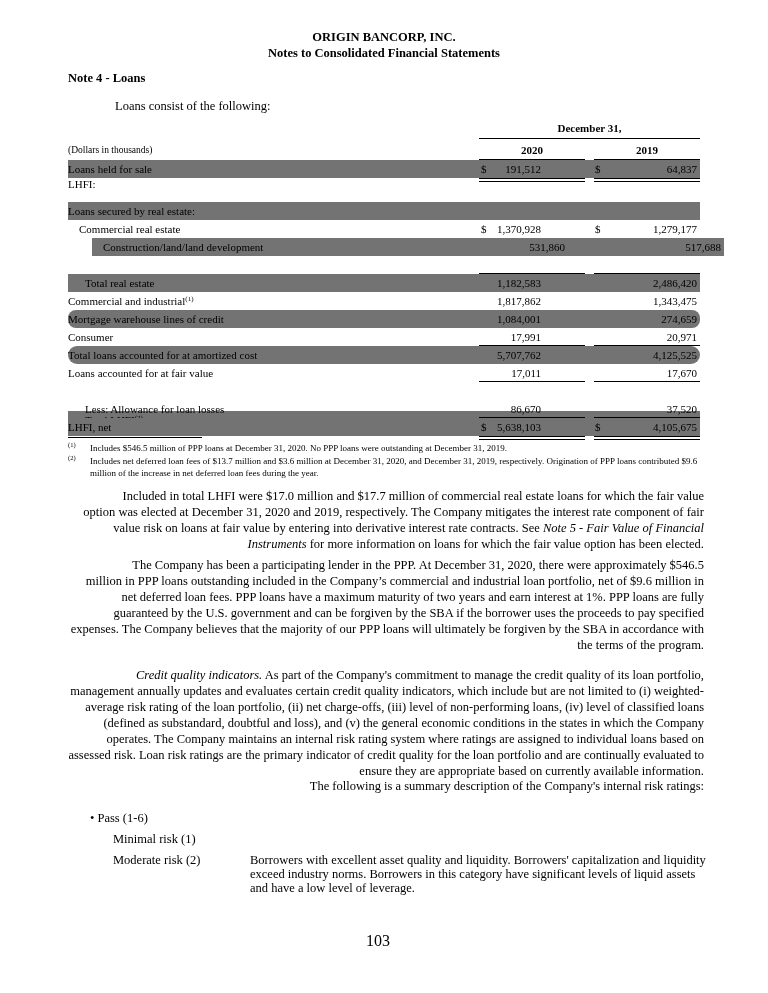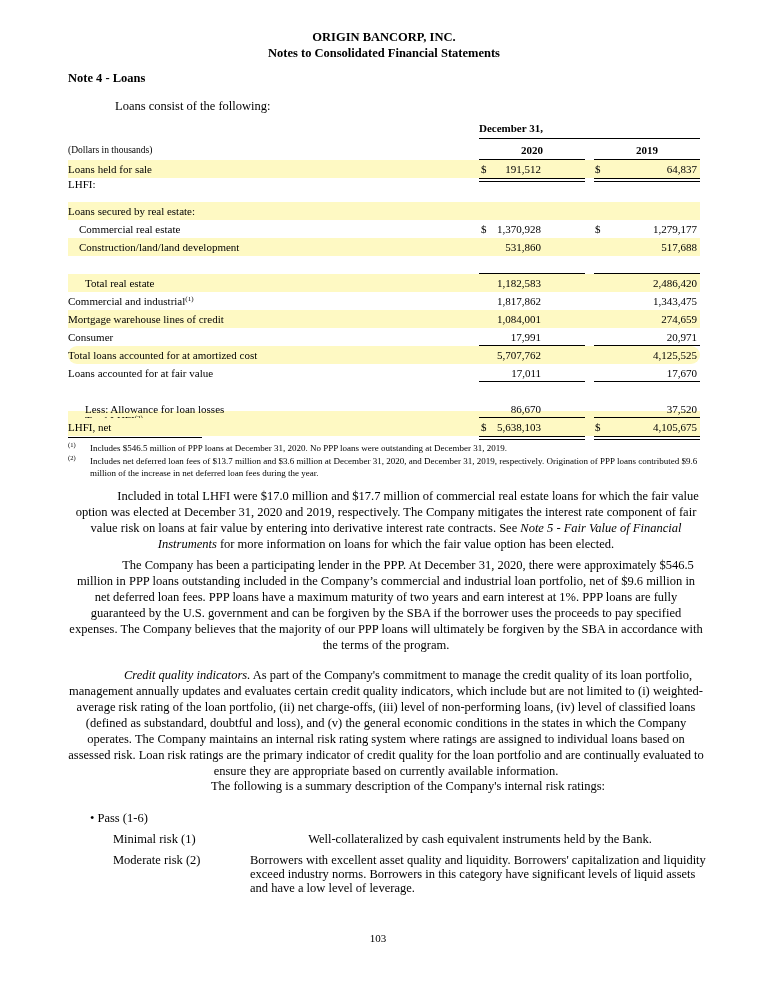--- a/index.html
+++ b/index.html
@@ -9,24 +9,24 @@
   }
   .page { position: absolute; left: 0; top: 0; width: 768px; height: 993px; }
   .hdr { position: absolute; left: 0; width: 768px; text-align: center; font-weight: bold; font-size: 12.5px; }
   .hdr1 { top: 30px; }
   .hdr2 { top: 46px; }
   .note-title { position: absolute; left: 68px; top: 71px; font-weight: bold; font-size: 12.5px; }
   .intro { position: absolute; left: 115px; top: 99px; font-size: 12.5px; }
 
   
   .tbl { position: absolute; left: 68px; top: 122px; width: 632px; font-size: 11px; }
-  .col-head-group { position: absolute; left: 411px; top: 0; width: 221px; text-align: left; font-weight: bold; font-size: 11px; }
+  .col-head-group { position: absolute; left: 411px; top: 0; width: 221px; text-align: center; font-weight: bold; font-size: 11px; }
   .col-head-line { position: absolute; left: 411px; top: 16px; width: 221px; height: 0; border-top: 1.6px solid #000; }
   .row { position: absolute; left: 0; width: 632px; height: 18px; line-height: 18px; }
-  .row.band { background: #fef9c3; font-family: Liberation Serif, serif; }
+  .row.band { background: #737373; font-family: Liberation Serif, serif; }
   .row .lbl { position: absolute; left: 0; top: 0; white-space: nowrap; }
   .row .lbl.i1 { left: 11px; }
   .row .lbl.i2 { left: 17px; }
   .row .cur1 { position: absolute; left: 413px; top: 0; }
   .row .v1 { position: absolute; right: 159px; top: 0; text-align: right; }
   .row .cur2 { position: absolute; left: 527px; top: 0; }
   .row .v2 { position: absolute; right: 3px; top: 0; text-align: right; }
   .row .yr1 { position: absolute; left: 411px; width: 106px; text-align: center; font-weight: bold; }
   .row .yr2 { position: absolute; left: 526px; width: 106px; text-align: center; font-weight: bold; }
   .row.unitrow { font-size: 9.5px; }
@@ -42,36 +42,36 @@
 
   
   .fn-sep { position: absolute; left: 68px; top: 437px; width: 134px; border-top: 0.8px solid #000; }
   .fn { position: absolute; left: 68px; width: 640px; font-size: 9px; line-height: 12px; }
   .fn .mk { position: absolute; left: 0; top: -3px; font-size: 6.5px; }
   .fn .tx { position: absolute; left: 22px; width: 618px; }
   .fn1 { top: 442px; }
   .fn2 { top: 455px; }
 
   
-  .para { position: absolute; left: 68px; width: 636px; font-size: 12.5px; line-height: 16px; text-indent: 44px; text-align: center; }
+  .para { position: absolute; left: 68px; width: 636px; font-size: 12.5px; line-height: 16px; text-indent: 44px; text-align: right; }
   .p1 { top: 488px; }
   .p2 { top: 557px; }
   .p3 { top: 667px; }
   .p4 { top: 778px; }
 
   
   .rate { position: absolute; font-size: 12.5px; line-height: 14px; }
   .rate-lbl { left: 70px; margin-left: 20px; }
   .rate-lbl.sub { left: 93px; }
   .rate-desc { left: 250px; width: 460px; }
   .r1 { top: 811px; }
   .r2 { top: 832px; text-align: center; }
   .r3 { top: 853px; }
 
-  .pageno { position: absolute; left: 0; width: 756px; top: 932px; text-align: center; font-size: 11px; }
+  .pageno { position: absolute; left: 0; width: 756px; top: 932px; text-align: center; font-size: 16px; }
 </style>
 </head>
 <body>
 
 <div class="page">
 
   <div class="hdr hdr1">ORIGIN BANCORP, INC.</div>
   <div class="hdr hdr2">Notes to Consolidated Financial Statements</div>
 
   <div class="note-title">Note 4 - Loans</div>
@@ -108,21 +108,21 @@
     </div>
 
     <div class="row" style="top:98px;">
       <span class="lbl i1">Commercial real estate</span>
       <span class="cur1">$</span>
       <span class="v1">1,370,928</span>
       <span class="cur2">$</span>
       <span class="v2">1,279,177</span>
     </div>
 
-    <div class="row band" style="top:116px;">
+    <div class="row band" style="top:116px;margin-left:24px;">
       <span class="lbl i1">Construction/land/land development</span>
       <span class="v1">531,860</span>
       <span class="v2">517,688</span>
     </div>
 
     <div class="row" style="top:134px;margin-top:18px;">
       <span class="lbl i1">Residential real estate</span>
       <span class="v1">885,120</span>
       <span class="v2">689,555</span>
     </div>
@@ -134,21 +134,21 @@
       <span class="v1">1,182,583</span>
       <span class="v2">2,486,420</span>
     </div>
 
     <div class="row" style="top:170px;">
       <span class="lbl"><span>Commercial and industrial</span><sup>(1)</sup></span>
       <span class="v1">1,817,862</span>
       <span class="v2">1,343,475</span>
     </div>
 
-    <div class="row band" style="top:188px;">
+    <div class="row band" style="top:188px;border-radius:8px;">
       <span class="lbl">Mortgage warehouse lines of credit</span>
       <span class="v1">1,084,001</span>
       <span class="v2">274,659</span>
     </div>
 
     <div class="row" style="top:206px;">
       <span class="lbl">Consumer</span>
       <span class="v1">17,991</span>
       <span class="v2">20,971</span>
     </div>
@@ -207,18 +207,17 @@
   <div class="para p1"><span>Included in total LHFI were $17.0 million and $17.7 million of commercial real estate loans for which the fair value option was elected at December 31, 2020 and 2019, respectively. The Company mitigates the interest rate component of fair value risk on loans at fair value by entering into derivative interest rate contracts. See </span><i>Note 5 - Fair Value of Financial Instruments</i><span> for more information on loans for which the fair value option has been elected.</span></div>
 
   <div class="para p2">The Company has been a participating lender in the PPP. At December 31, 2020, there were approximately $546.5 million in PPP loans outstanding included in the Company’s commercial and industrial loan portfolio, net of $9.6 million in net deferred loan fees. PPP loans have a maximum maturity of two years and earn interest at 1%. PPP loans are fully guaranteed by the U.S. government and can be forgiven by the SBA if the borrower uses the proceeds to pay specified expenses. The Company believes that the majority of our PPP loans will ultimately be forgiven by the SBA in accordance with the terms of the program.</div>
 
   <div class="para p3"><i>Credit quality indicators.</i><span> As part of the Company's commitment to manage the credit quality of its loan portfolio, management annually updates and evaluates certain credit quality indicators, which include but are not limited to (i) weighted-average risk rating of the loan portfolio, (ii) net charge-offs, (iii) level of non-performing loans, (iv) level of classified loans (defined as substandard, doubtful and loss), and (v) the general economic conditions in the states in which the Company operates. The Company maintains an internal risk rating system where ratings are assigned to individual loans based on assessed risk. Loan risk ratings are the primary indicator of credit quality for the loan portfolio and are continually evaluated to ensure they are appropriate based on currently available information.</span></div>
 
   <div class="para p4">The following is a summary description of the Company's internal risk ratings:</div>
 
   <div class="rate rate-lbl r1">• Pass (1-6)</div>
   <div class="rate rate-lbl sub r2">Minimal risk (1)</div>
-  <div class="rate rate-desc r2">Well-collateralized by cash equivalent instruments held by the Bank.</div>
   <div class="rate rate-lbl sub r3">Moderate risk (2)</div>
   <div class="rate rate-desc r3">Borrowers with excellent asset quality and liquidity. Borrowers' capitalization and liquidity exceed industry norms. Borrowers in this category have significant levels of liquid assets and have a low level of leverage.</div>
 
   <div class="pageno">103</div>
 </div>
 
 </body></html>

